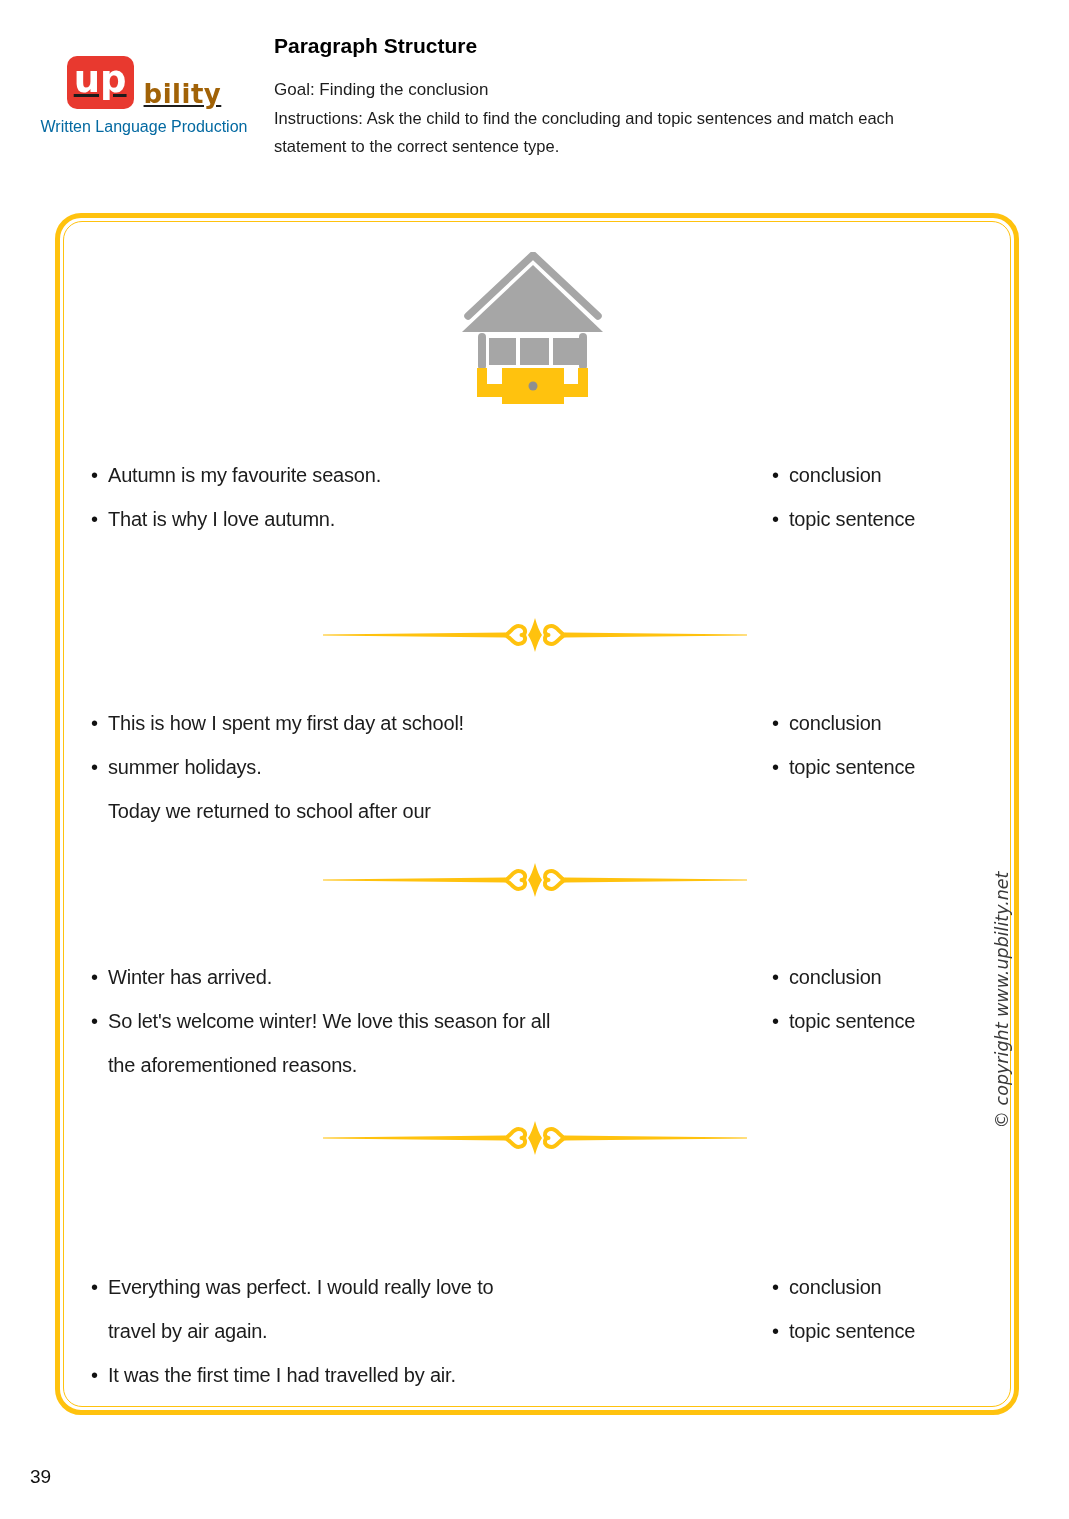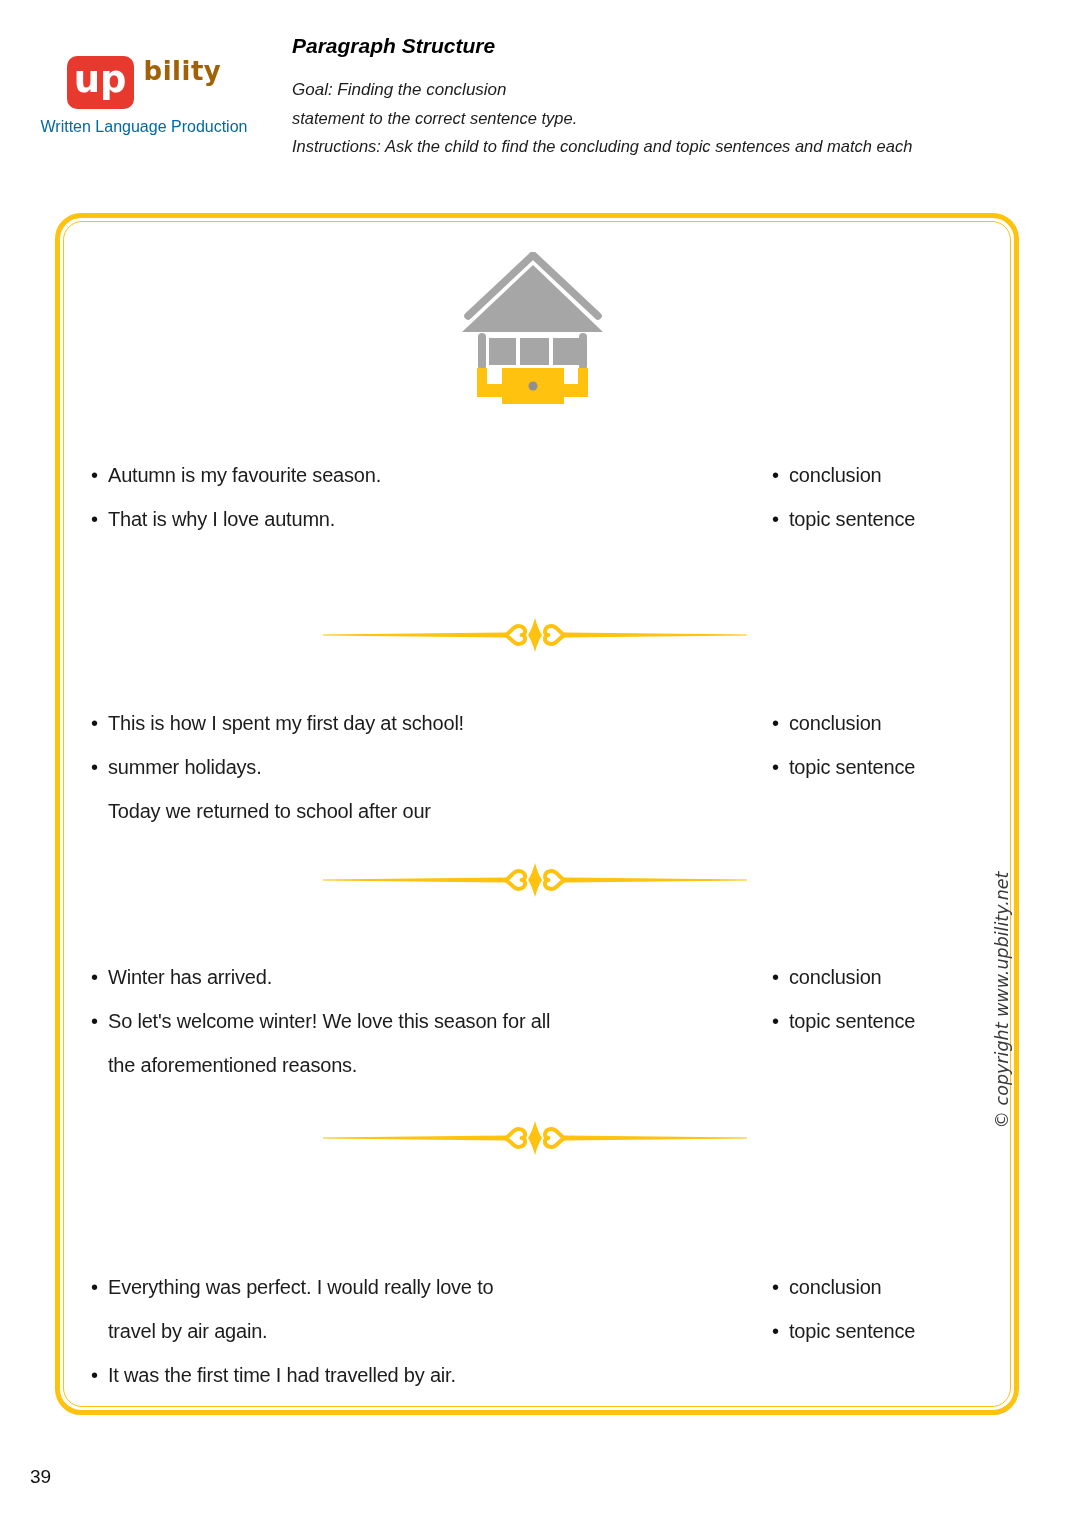--- a/index.html
+++ b/index.html
@@ -2,27 +2,27 @@
 <html><head>
 <meta charset="utf-8">
 <style>
   * { margin:0; padding:0; box-sizing:border-box; }
   html,body { background:#ffffff; }
   body { font-family:"Liberation Sans", sans-serif; color:#1c1c1c; }
   .page { position:relative; width:1069px; height:1519px; background:#ffffff; overflow:hidden; }
 
   
   .brand { position:absolute; left:28px; top:56px; width:232px; text-align:center; }
-  .logo { display:flex; align-items:flex-start; justify-content:center; font-family:"DejaVu Sans", sans-serif; font-weight:bold; }
+  .logo { display:flex; align-items:flex-end; justify-content:center; font-family:"DejaVu Sans", sans-serif; font-weight:bold;text-decoration:underline; }
   .logo-up { display:inline-block; background:#e8392f; color:#ffffff; font-size:37px; line-height:1;
              padding:5px 7px 11px 7px; border-radius:10px; }
   .logo-bility { color:#a16207; font-size:26px; letter-spacing:0.5px; margin-left:10px; }
   .brand-sub { margin-top:9px; font-size:16px; color:#0369a1; white-space:nowrap; }
 
-  .head-text { position:absolute; left:292px; top:32px; width:730px;font-style:italic; }
+  .head-text { position:absolute; left:274px; top:32px; width:730px; }
   .page-title { font-size:21px; font-weight:600; line-height:28px; color:#000000; }
   .goal { margin-top:16px; font-size:17px; line-height:28px; }
   .instr-line { font-size:16.5px; line-height:28px; }
 
   
   .frame { position:absolute; left:55px; top:213px; width:964px; height:1202px;
            border:5px solid #ffc20e; border-radius:26px; }
   .frame::after { content:""; position:absolute; inset:3px; border:1.5px solid #ffc20e;
                   border-radius:19px; pointer-events:none; }
 
@@ -53,22 +53,22 @@
     <div class="logo">
       <span class="logo-up">up</span>
       <span class="logo-bility">bility</span>
     </div>
     <div class="brand-sub">Written Language Production</div>
   </div>
 
   <div class="head-text">
     <div class="page-title">Paragraph Structure</div>
     <div class="goal">Goal: Finding the conclusion</div>
+    <div class="instr-line">Instructions: Ask the child to find the concluding and topic sentences and match each</div>
     <div class="instr-line">statement to the correct sentence type.</div>
-    <div class="instr-line">Instructions: Ask the child to find the concluding and topic sentences and match each</div>
   </div>
 
   <div class="frame">
 
     <svg class="house" width="141" height="152" viewBox="0 0 141 152">
       <polyline points="6,64 71,3 136,64" fill="none" stroke="#a6a6a6" stroke-width="7.5" stroke-linecap="round" stroke-linejoin="round"></polyline>
       <polygon points="0,80 71,13 141,80" fill="#a6a6a6"></polygon>
       <rect x="16" y="81" width="8" height="37" rx="4" fill="#a6a6a6"></rect>
       <rect x="117" y="81" width="8" height="37" rx="4" fill="#a6a6a6"></rect>
       <rect x="27" y="86" width="27" height="27" fill="#a6a6a6"></rect>

